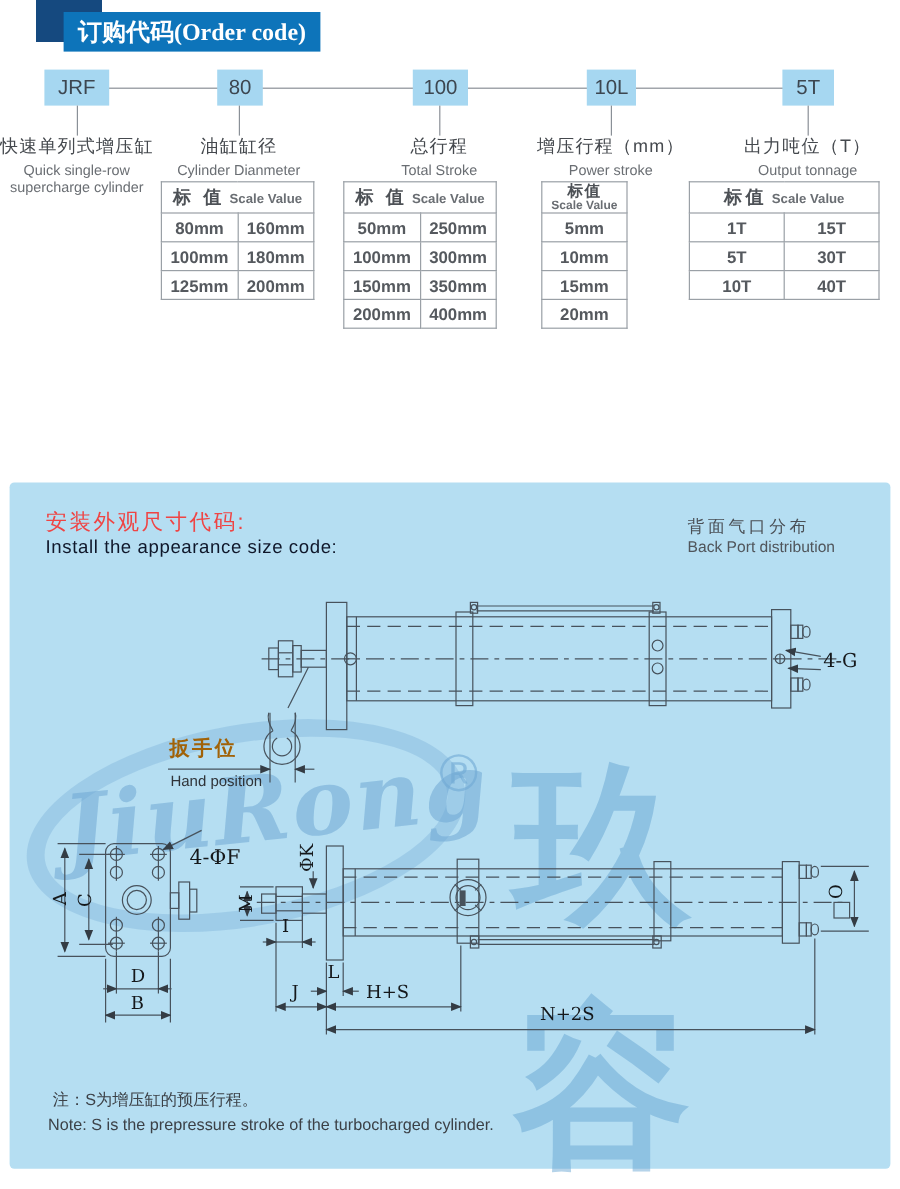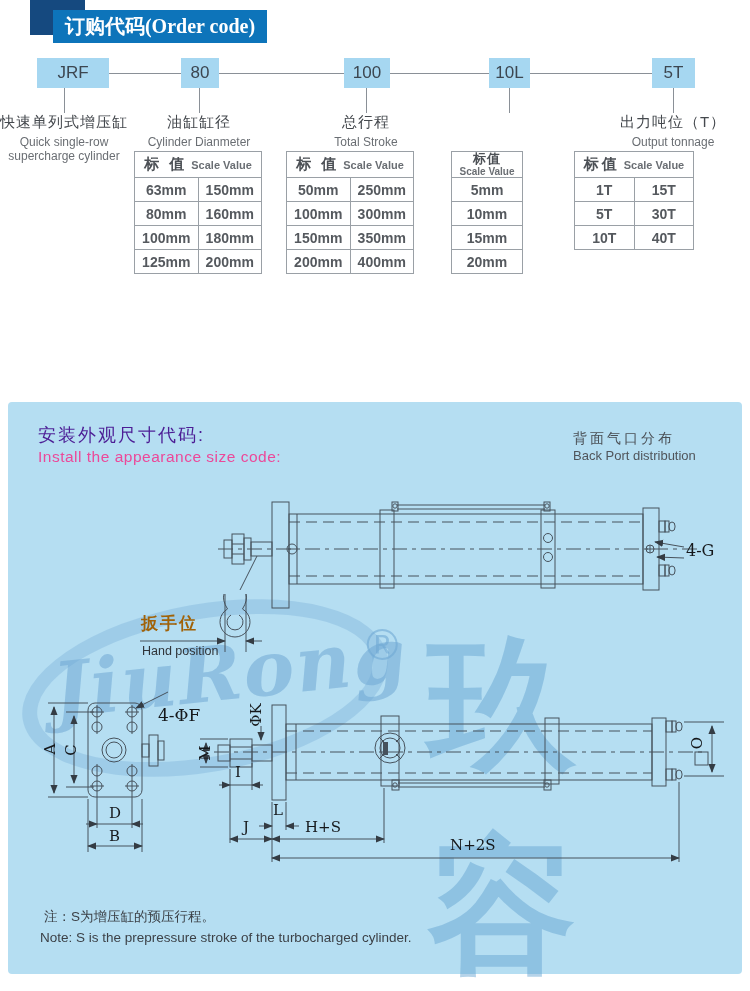--- a/index.html
+++ b/index.html
@@ -10,44 +10,44 @@
   
   .hdr-sq{position:absolute;left:30px;top:0;width:55px;height:35px;background:#15497f;}
   .hdr-bar{position:absolute;left:53px;top:10px;width:214px;height:33px;background:#0d74ba;
            color:#fff;display:flex;align-items:center;justify-content:center;
            font-family:"Liberation Serif",serif;font-weight:bold;font-size:20px;}
 
   
   .flow-line{position:absolute;left:64px;top:73px;width:610px;height:0;border-top:1px solid #8a9097;}
   .code-box{position:absolute;top:58px;height:30px;background:#a6d7f1;color:#3c4650;
             font-size:17px;text-align:center;line-height:30px;}
-  .n0{left:37px;width:72px}.n1{left:181px;width:38px}.n2{left:344px;width:46px}
+  .n0{left:37px;width:54px}.n1{left:181px;width:38px}.n2{left:344px;width:46px}
   .n3{left:489px;width:41px}.n4{left:652px;width:43px}
   .stub{position:absolute;top:88px;height:25px;width:0;border-left:1px solid #8a9097;}
   .s0{left:64px}.s1{left:199px}.s2{left:366px}.s3{left:509px}.s4{left:673px}
   .nlabel{position:absolute;top:113px;width:150px;text-align:center;}
   .l0{left:-11px}.l1{left:124px}.l2{left:291px}.l3{left:434px}.l4{left:598px}
   .nlabel .cn{display:block;font-size:15px;color:#45494e;letter-spacing:1px;}
   .nlabel .en{display:block;font-size:12px;color:#6a6e73;margin-top:3px;line-height:14px;}
 
   
   table.t{position:absolute;top:151px;border-collapse:collapse;table-layout:fixed;
           font-size:14px;color:#55595e;text-align:center;}
   table.t th,table.t td{border:1px solid #9aa0a6;height:23px;font-weight:bold;padding:0;}
   table.t th{height:25px;}
-  .t1{left:134px;width:128px}.t2{left:286px;width:128px}.t3{left:451px;width:72px}.t4{left:574px;width:120px}
+  .t1{left:134px;width:128px}.t2{left:286px;width:128px}.t3{left:451px;width:72px}.t4{left:574px;width:159px}
   .thcn{font-size:15px;color:#4d5156;letter-spacing:3px;}
   .then{font-size:11px;color:#6a6e73;}
   .t3 .thcn{font-size:13px;letter-spacing:1px;display:block;line-height:14px;}
   .t3 .then{display:block;font-size:10px;line-height:11px;}
 
   
   .panel{position:absolute;left:8px;top:402px;width:734px;height:572px;background:#b5def2;border-radius:4px;}
-  .p-title-cn{left:38px;top:423px;font-size:18px;color:#4c1d95;letter-spacing:2px;}
-  .p-title-en{left:38px;top:448px;font-size:15.5px;color:#ec4899;letter-spacing:.5px;}
+  .p-title-cn{left:38px;top:423px;font-size:18px;color:#ef4444;letter-spacing:2px;}
+  .p-title-en{left:38px;top:448px;font-size:15.5px;color:#0f172a;letter-spacing:.5px;}
   .bp-cn{left:573px;top:430px;font-size:14px;color:#4a4f55;letter-spacing:3px;font-family:"Liberation Serif",serif;}
   .bp-en{left:573px;top:448px;font-size:13px;color:#50555b;}
   .note-cn{left:44px;top:908px;font-size:13.5px;color:#3c4147;}
   .note-en{left:40px;top:930px;font-size:13.5px;color:#3c4147;text-align:right;}
   .hand-cn{left:141px;top:612px;font-size:17px;color:#a16207;font-weight:600;letter-spacing:2px;}
   .hand-en{left:142px;top:644px;font-size:12.5px;color:#2f3338;}
 
   
   .wm-oval{left:20px;top:604px;width:340px;height:138px;border:15px solid rgba(125,178,218,.40);
            border-radius:50%;transform:rotate(-10deg);}
@@ -108,39 +108,39 @@
     <span class="en">Quick single-row supercharge cylinder</span>
   </div>
   <div class="nlabel l1">
     <span class="cn">油缸缸径</span>
     <span class="en">Cylinder Dianmeter</span>
   </div>
   <div class="nlabel l2">
     <span class="cn">总行程</span>
     <span class="en">Total Stroke</span>
   </div>
+  <div class="nlabel l3">
+    <span class="cn">增压行程（mm）</span>
+    <span class="en">Power stroke</span>
+  </div>
   <div class="nlabel l4">
     <span class="cn">出力吨位（T）</span>
     <span class="en">Output tonnage</span>
   </div>
 
   <table class="t t1">
     <thead>
         <tr>
           <th colspan="2">
       <span class="thcn">标 值</span>
       <span class="then">Scale Value</span>
     </th>
         </tr>
       </thead>
     <tbody>
-        <tr>
-          <td>63mm</td>
-          <td>150mm</td>
-        </tr>
         <tr>
           <td>80mm</td>
           <td>160mm</td>
         </tr>
         <tr>
           <td>100mm</td>
           <td>180mm</td>
         </tr>
         <tr>
           <td>125mm</td>

